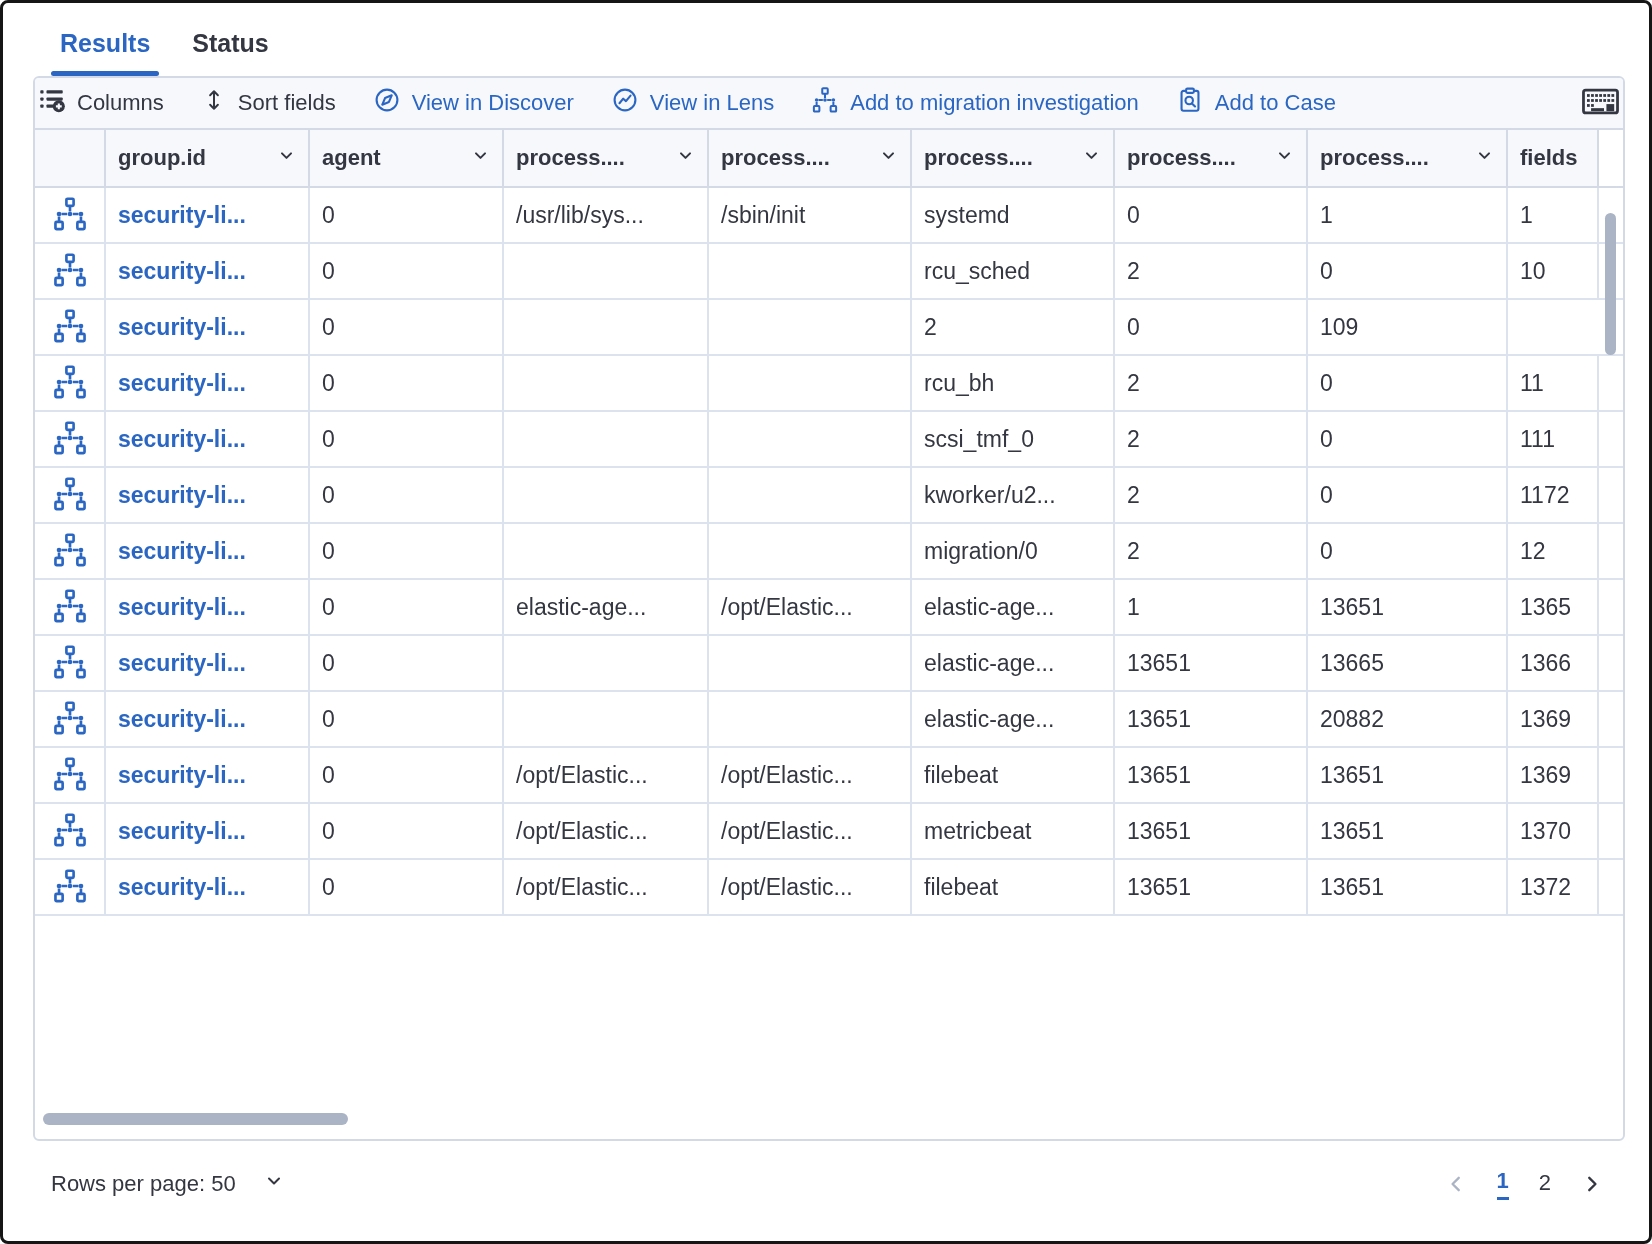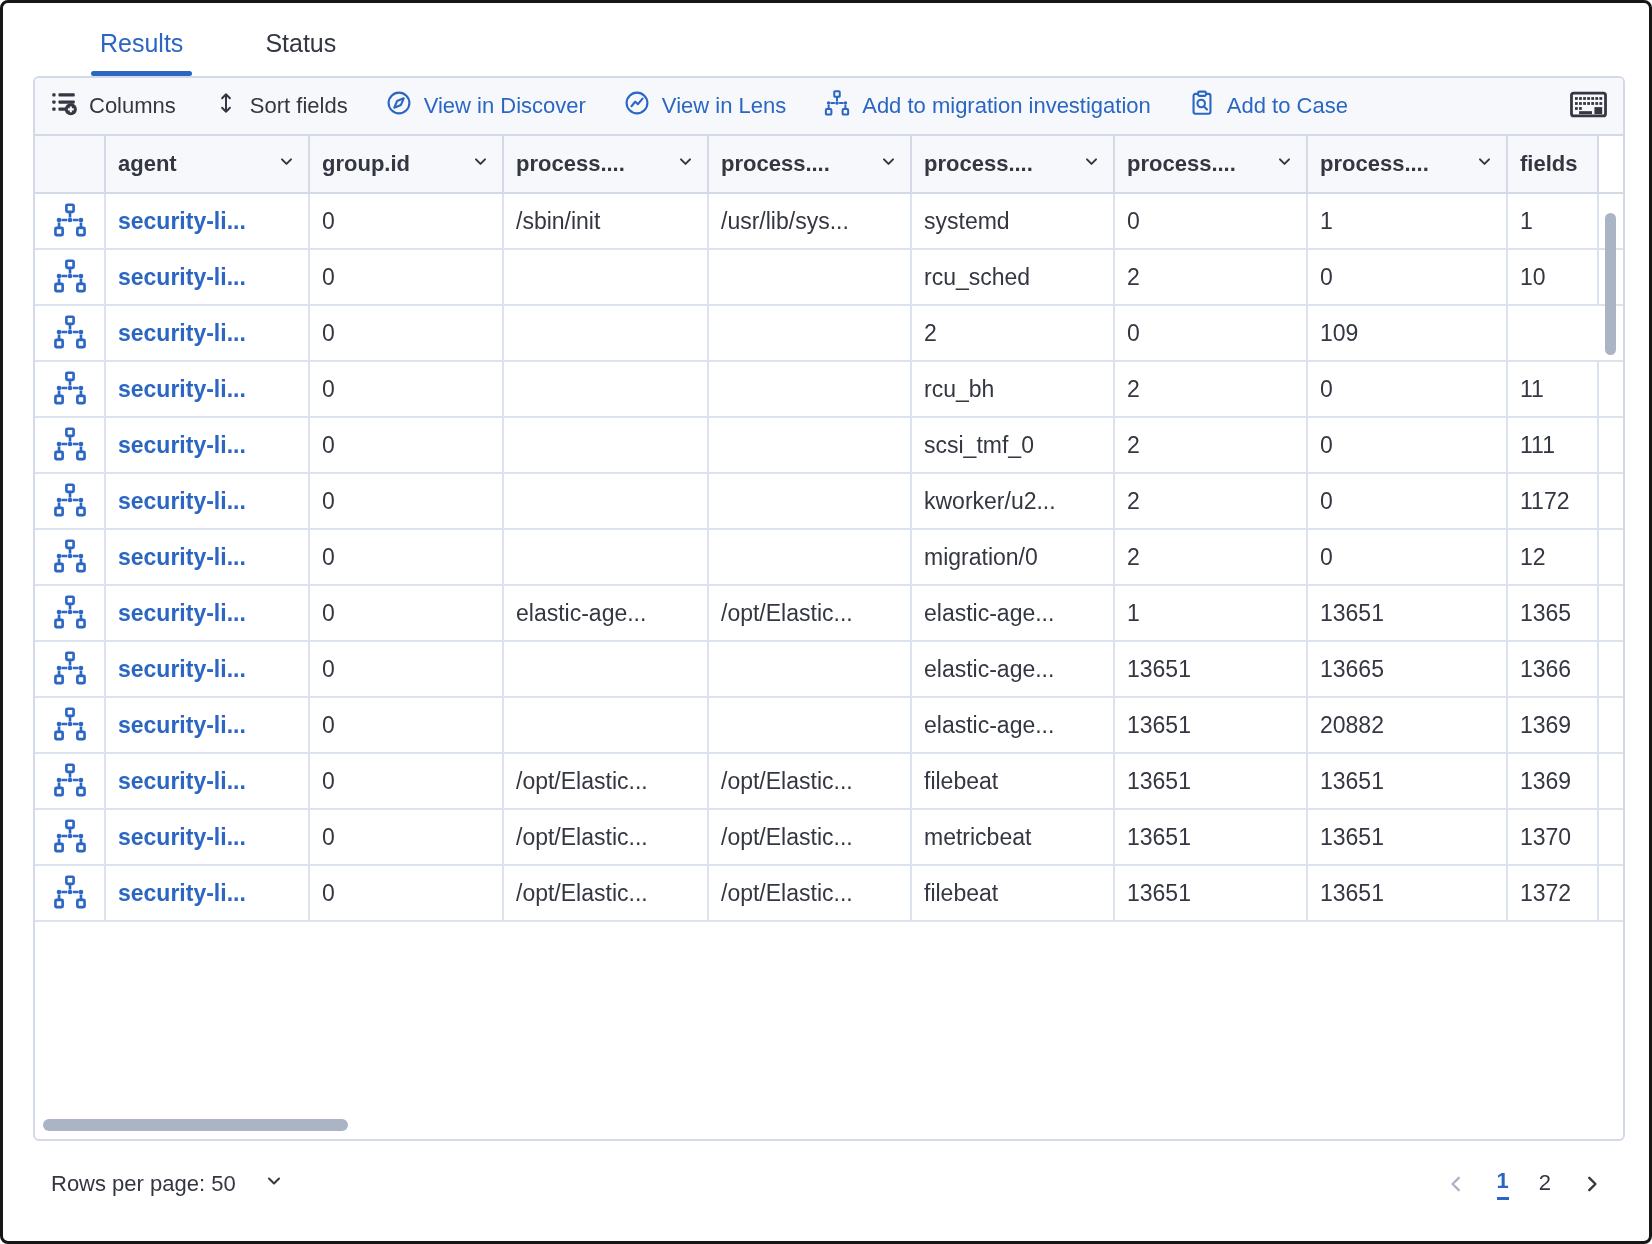--- a/index.html
+++ b/index.html
@@ -15,41 +15,41 @@
     border: 3px solid #161616;
     border-radius: 8px;
     background: #ffffff;
     padding: 26px 30px 0 30px;
     overflow: hidden;
   }
 
   
   .tabs { display: flex; gap: 42px; margin-left: 27px; }
   .tab {
-    font-size: 25px; font-weight: 400; padding-bottom: 18px;
-    position: relative; cursor: pointer; color: #343741; margin-left: 40px;
+    font-size: 25px; font-weight: 700; padding-bottom: 18px;
+    position: relative; cursor: pointer; color: #343741;
   }
   .tab.active { color: #2a66c2; }
   .tab.active::after {
     content: ""; position: absolute; left: -9px; right: -9px; bottom: 0;
     height: 5px; border-radius: 3px; background: #2a66c2;
   }
 
   
   .grid {
     width: 1592px; height: 1065px;
     border: 2px solid #d3dae6; border-radius: 6px;
     position: relative; overflow: hidden; background: #fff;
   }
 
   
   .toolbar {
-    height: 58px; background: #f6f8fc;
+    height: 52px; background: #f6f8fc;
     border-bottom: 2px solid #d3dae6;
-    display: flex; align-items: center; gap: 38px; padding: 0 16px;
+    display: flex; align-items: center; gap: 38px; padding: 0 4px;
   }
   .tb-item {
     display: flex; align-items: center; gap: 12px;
     font-size: 22px; font-weight: 500; cursor: pointer; white-space: nowrap;
   }
   .tb-item.dark { color: #343741; }
   .tb-item.link { color: #2a66c2; font-weight: 400; }
   .tb-item svg { flex: 0 0 auto; }
   .kbd-btn { margin-left: auto; color: #343741; cursor: pointer; display: flex; align-items: center; }
 
@@ -218,32 +218,32 @@
           </svg>
         </span>
       </div>
     </div>
 
     <div class="thead">
       <div class="th">
           <span></span>
         </div>
       <div class="th">
+        <span>group.id</span>
+        <span class="chev"><svg width="19" height="19" viewBox="0 0 16 16" fill="none">
+              <path d="M4.2 6.2L8 10l3.8-3.8" stroke="#343741" stroke-width="1.7" stroke-linecap="round" stroke-linejoin="round"></path>
+            </svg></span>
+      </div>
+      <div class="th">
         <span>agent</span>
         <span class="chev"><svg width="19" height="19" viewBox="0 0 16 16" fill="none">
               <path d="M4.2 6.2L8 10l3.8-3.8" stroke="#343741" stroke-width="1.7" stroke-linecap="round" stroke-linejoin="round"></path>
             </svg></span>
       </div>
       <div class="th">
-        <span>group.id</span>
-        <span class="chev"><svg width="19" height="19" viewBox="0 0 16 16" fill="none">
-              <path d="M4.2 6.2L8 10l3.8-3.8" stroke="#343741" stroke-width="1.7" stroke-linecap="round" stroke-linejoin="round"></path>
-            </svg></span>
-      </div>
-      <div class="th">
         <span>process....</span>
         <span class="chev"><svg width="19" height="19" viewBox="0 0 16 16" fill="none">
               <path d="M4.2 6.2L8 10l3.8-3.8" stroke="#343741" stroke-width="1.7" stroke-linecap="round" stroke-linejoin="round"></path>
             </svg></span>
       </div>
       <div class="th">
         <span>process....</span>
         <span class="chev"><svg width="19" height="19" viewBox="0 0 16 16" fill="none">
               <path d="M4.2 6.2L8 10l3.8-3.8" stroke="#343741" stroke-width="1.7" stroke-linecap="round" stroke-linejoin="round"></path>
             </svg></span>
@@ -289,22 +289,22 @@
                     <circle cx="14.8" cy="9" r="1.25"></circle>
             </g>
           </svg>
         </span>
       </button>
     </div>
     <div class="td">
             <a class="cell-link cv">security-li...</a>
           </div>
     <div class="td cv">0</div>
+    <div class="td cv">/usr/lib/sys...</div>
     <div class="td cv">/sbin/init</div>
-    <div class="td cv">/usr/lib/sys...</div>
     <div class="td cv">systemd</div>
     <div class="td cv">0</div>
     <div class="td cv">1</div>
     <div class="td cv">1</div>
   </div>
 
   <div class="tr">
     <div class="td td-icon">
       <button class="analyze-btn">
         <span>

